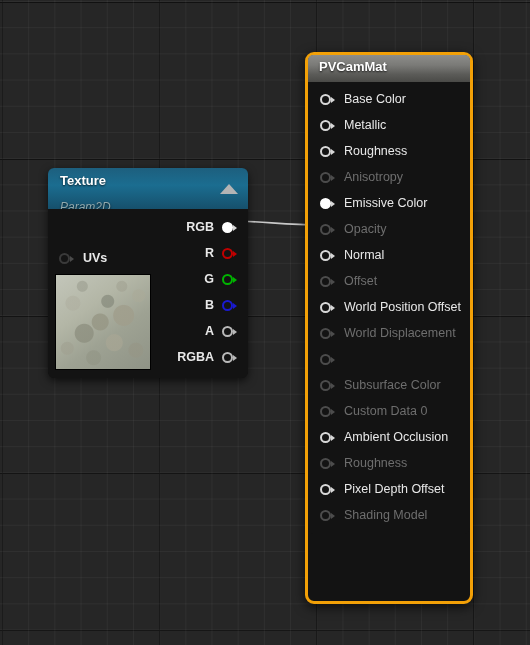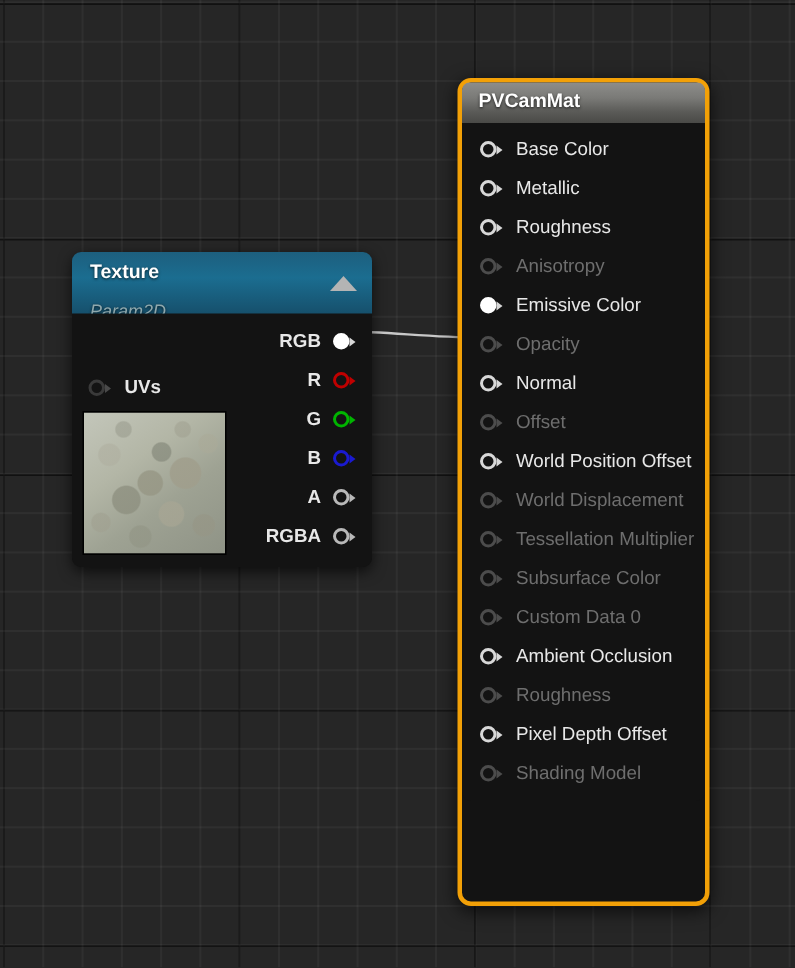--- a/index.html
+++ b/index.html
@@ -293,21 +293,20 @@
           <span class="ring"></span>
           <span class="arrow"></span>
         </span>
         <span class="pin-label">World Displacement</span>
       </div>
       <div class="pin-row disabled">
         <span class="pin dim">
           <span class="ring"></span>
           <span class="arrow"></span>
         </span>
-        <span class="pin-label">Tessellation Multiplier</span>
       </div>
       <div class="pin-row disabled">
         <span class="pin dim">
           <span class="ring"></span>
           <span class="arrow"></span>
         </span>
         <span class="pin-label">Subsurface Color</span>
       </div>
       <div class="pin-row disabled">
         <span class="pin dim">

